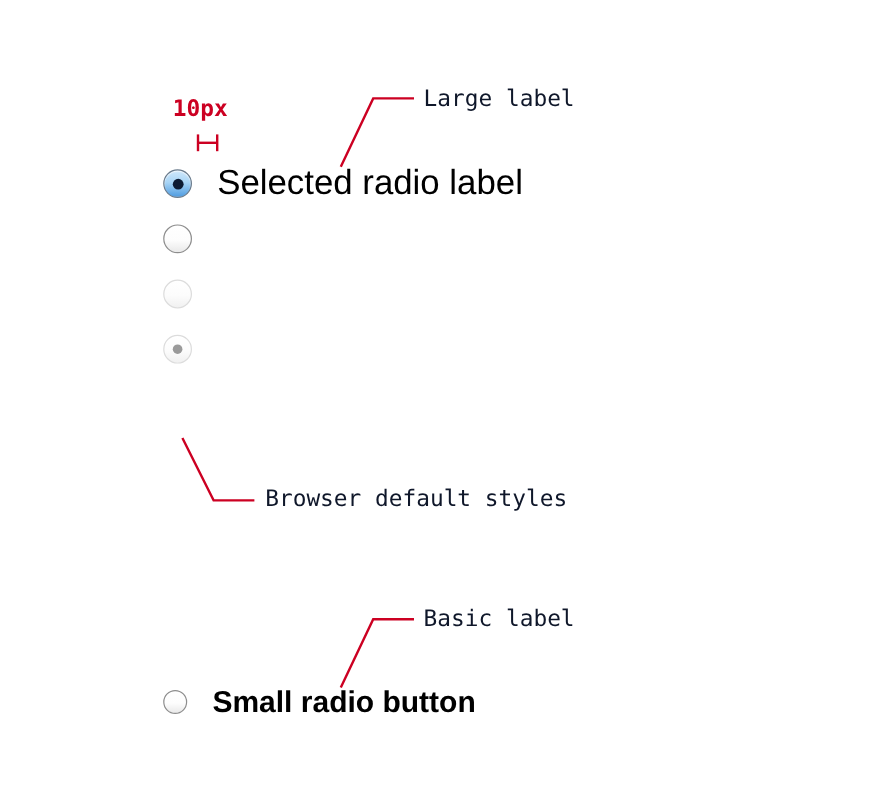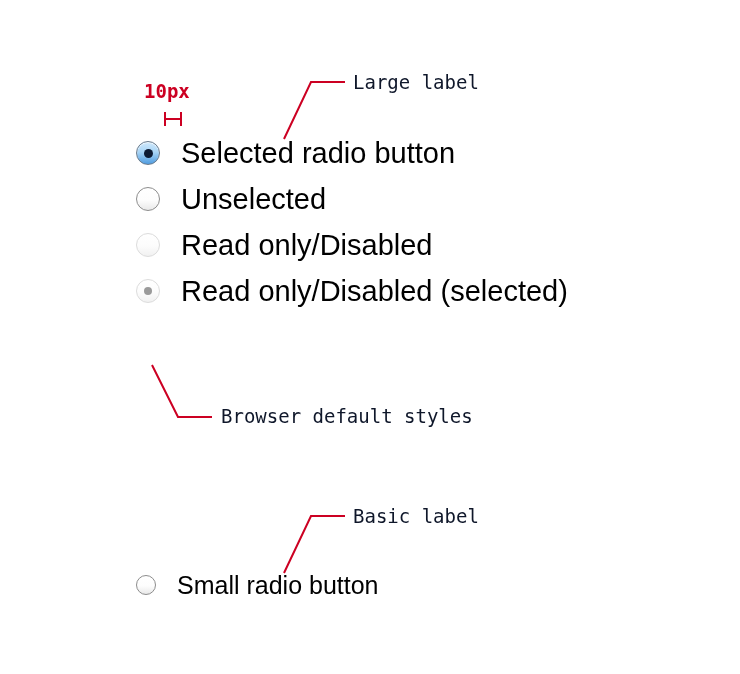--- a/index.html
+++ b/index.html
@@ -152,59 +152,57 @@
     background: linear-gradient(to bottom, #ffffff 0%, #fdfdfd 55%, #e9e9e9 100%);
   }
   .small-label {
     font-family: "Liberation Sans", sans-serif;
     font-size: 25px;
     line-height: 1;
     color: #000000;
     white-space: nowrap;
     margin-left: 10px;
     padding-left: 8px;
+    font-weight: bold;
   }
 </style>
 </head>
 <body>
 
 <div class="stage">
 
   <div class="radio-list">
 
     <div class="radio-row">
       <span class="radio selected">
         <span class="radio-inner">
           <span class="dot"></span>
         </span>
       </span>
-      <span class="radio-label">Selected radio button</span>
+      <span class="radio-label">Selected radio label</span>
     </div>
 
     <div class="radio-row">
       <span class="radio unselected">
         <span class="radio-inner"></span>
       </span>
-      <span class="radio-label">Unselected</span>
     </div>
 
     <div class="radio-row">
       <span class="radio disabled">
         <span class="radio-inner"></span>
       </span>
-      <span class="radio-label">Read only/Disabled</span>
     </div>
 
     <div class="radio-row">
       <span class="radio disabled">
         <span class="radio-inner">
           <span class="dot"></span>
         </span>
       </span>
-      <span class="radio-label">Read only/Disabled (selected)</span>
     </div>
 
 
   </div>
 
   <div class="small-row">
     <span class="radio small unselected">
       <span class="radio-inner"></span>
     </span>
     <span class="small-label">Small radio button</span>

